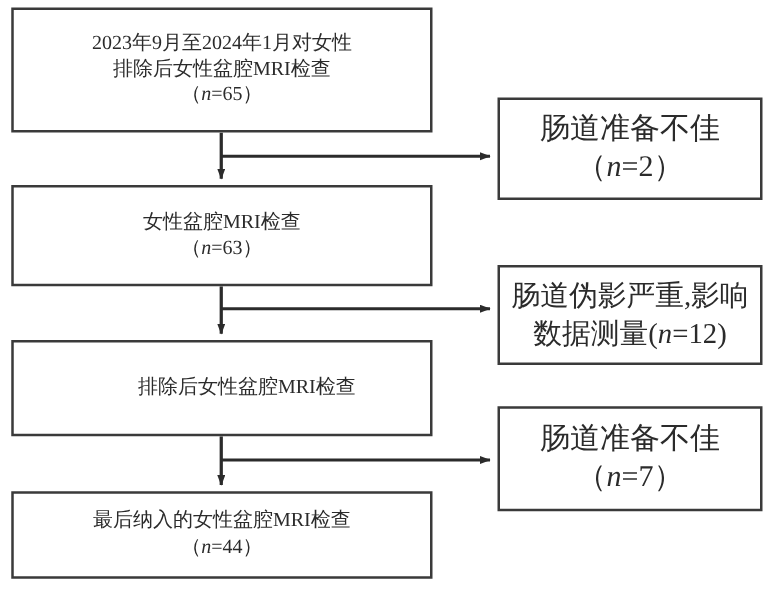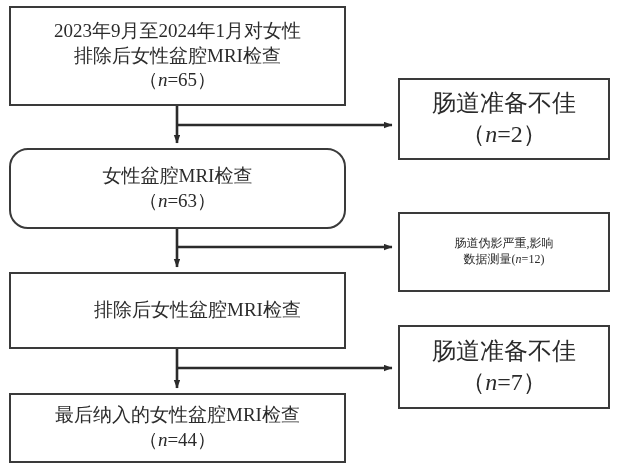--- a/index.html
+++ b/index.html
@@ -45,38 +45,38 @@
 
   .node .line {
     display: block;
     white-space: nowrap;
   }
 
   
   .node.main {
     left: 9px;
     width: 337px;
-    font-size: 19px;
+    font-size: 16px;
   }
   #node-enrolled  { top: 6px;   height: 100px; }
-  #node-screened  { top: 148px; height: 81px; border-radius: 19px;  }
+  #node-screened  { top: 148px; height: 81px;  }
   #node-excluded  { top: 272px; height: 77px; padding-left: 40px;  }
   #node-final     { top: 393px; height: 70px;  }
 
   
   .node.exclusion {
     left: 398px;
     width: 212px;
     font-size: 24px;
   }
   #node-bowel-prep   { top: 78px;  height: 82px; }
   #node-artifact     { top: 212px; height: 80px; }
   #node-incomplete   { top: 325px; height: 84px; }
 
-  .node.exclusion#node-artifact { font-size: 12px; }
+  .node.exclusion#node-artifact { font-size: 23px; }
 
   
   .nvar {
     font-style: italic;
   }
 </style>
 </head>
 <body>
 
 <div id="flow">

